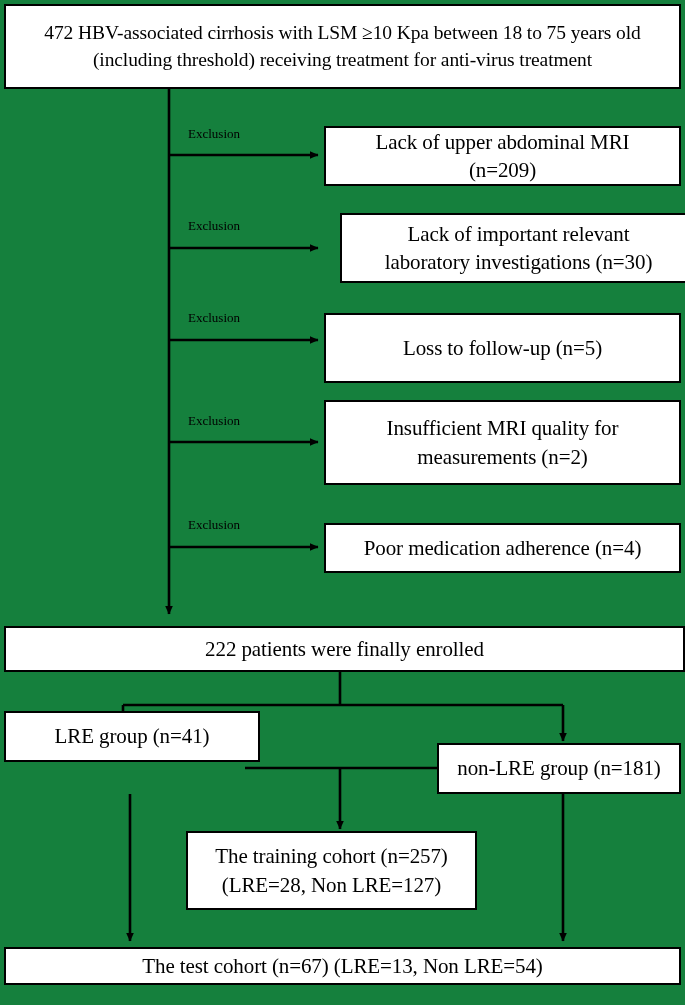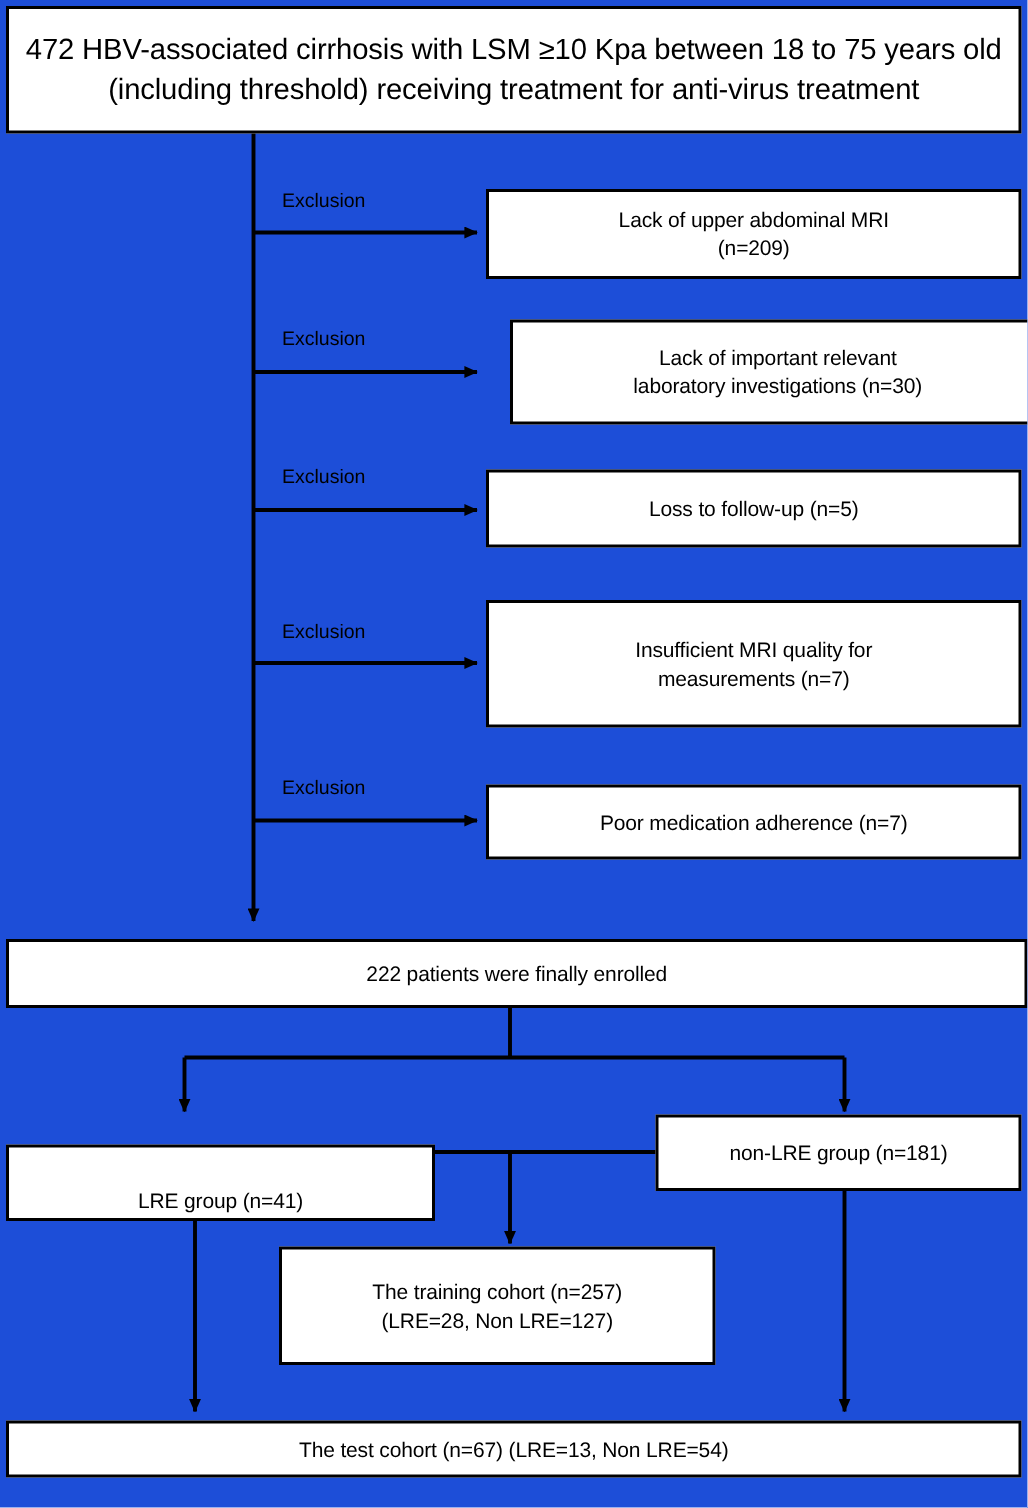--- a/index.html
+++ b/index.html
@@ -5,22 +5,22 @@
 <style>
   html, body {
     margin: 0;
     padding: 0;
     background: #ffffff;
   }
   #flow-root {
     position: relative;
     width: 685px;
     height: 1005px;
-    background: #1d4ed8;
-    font-family: Liberation Sans, sans-serif;
+    background: #15803d;
+    font-family: Liberation Serif, serif;
     color: #000000;
     overflow: hidden;
   }
   #connector-layer {
     position: absolute;
     left: 0;
     top: 0;
     width: 685px;
     height: 1005px;
     pointer-events: none;
@@ -28,21 +28,21 @@
   .node {
     position: absolute;
     box-sizing: border-box;
     border: 2.5px solid #000000;
     background: #ffffff;
     display: flex;
     align-items: center;
     justify-content: center;
     text-align: center;
     line-height: 1.34;
-    font-size: 14px;
+    font-size: 21px;
     padding: 2px 6px;
     white-space: pre-line;
     letter-spacing: -0.1px;
   }
   .edge-label {
     position: absolute;
     font-size: 13px;
     line-height: 1;
     white-space: nowrap;
     background: transparent;
@@ -87,31 +87,31 @@
   <div class="node" style="left:324px; top:126px; width:357px; height:60px;">
     <span>Lack of upper abdominal MRI
 (n=209)</span>
   </div>
 
   <div class="node" style="left:324px; top:213px; width:357px; height:70px;margin-left:16px;">
     <span>Lack of important relevant
 laboratory investigations (n=30)</span>
   </div>
 
-  <div class="node" style="left:324px; top:313px; width:357px; height:52px;text-align:center;">
+  <div class="node" style="left:324px; top:313px; width:357px; height:70px;text-align:center;">
     <span>Loss to follow-up (n=5)</span>
   </div>
 
   <div class="node" style="left:324px; top:400px; width:357px; height:85px;">
     <span>Insufficient MRI quality for
-measurements (n=7)</span>
+measurements (n=2)</span>
   </div>
 
   <div class="node" style="left:324px; top:523px; width:357px; height:50px;">
-    <span>Poor medication adherence (n=7)</span>
+    <span>Poor medication adherence (n=4)</span>
   </div>
 
   <div class="edge-label" style="left:188px; top:127px;">
     <span>Exclusion</span>
   </div>
   <div class="edge-label" style="left:188px; top:219px;">
     <span>Exclusion</span>
   </div>
   <div class="edge-label" style="left:188px; top:311px;">
     <span>Exclusion</span>
@@ -120,21 +120,21 @@
     <span>Exclusion</span>
   </div>
   <div class="edge-label" style="left:188px; top:518px;">
     <span>Exclusion</span>
   </div>
 
   <div class="node" style="left:4px; top:626px; width:681px; height:46px;">
     <span>222 patients were finally enrolled</span>
   </div>
 
-  <div class="node" style="left:4px; top:763px; width:286px; height:51px;align-items:flex-end;">
+  <div class="node" style="left:4px; top:711px; width:256px; height:51px;">
     <span>LRE group (n=41)</span>
   </div>
 
   <div class="node" style="left:437px; top:743px; width:244px; height:51px;text-align:right;">
     <span>non-LRE group (n=181)</span>
   </div>
 
   <div class="node" style="left:186px; top:831px; width:291px; height:79px;">
     <span>The training cohort (n=257)
 (LRE=28, Non LRE=127)</span>

